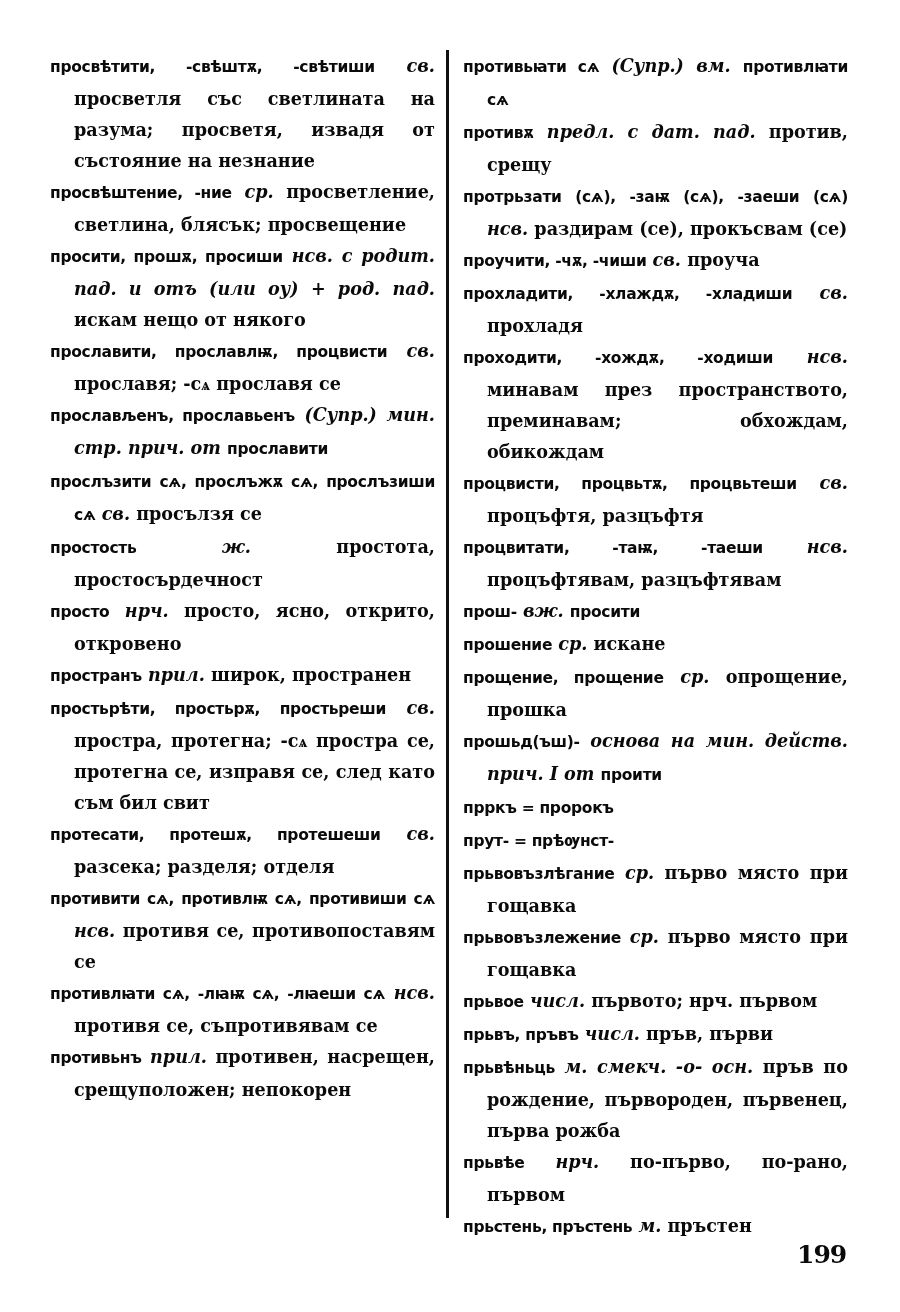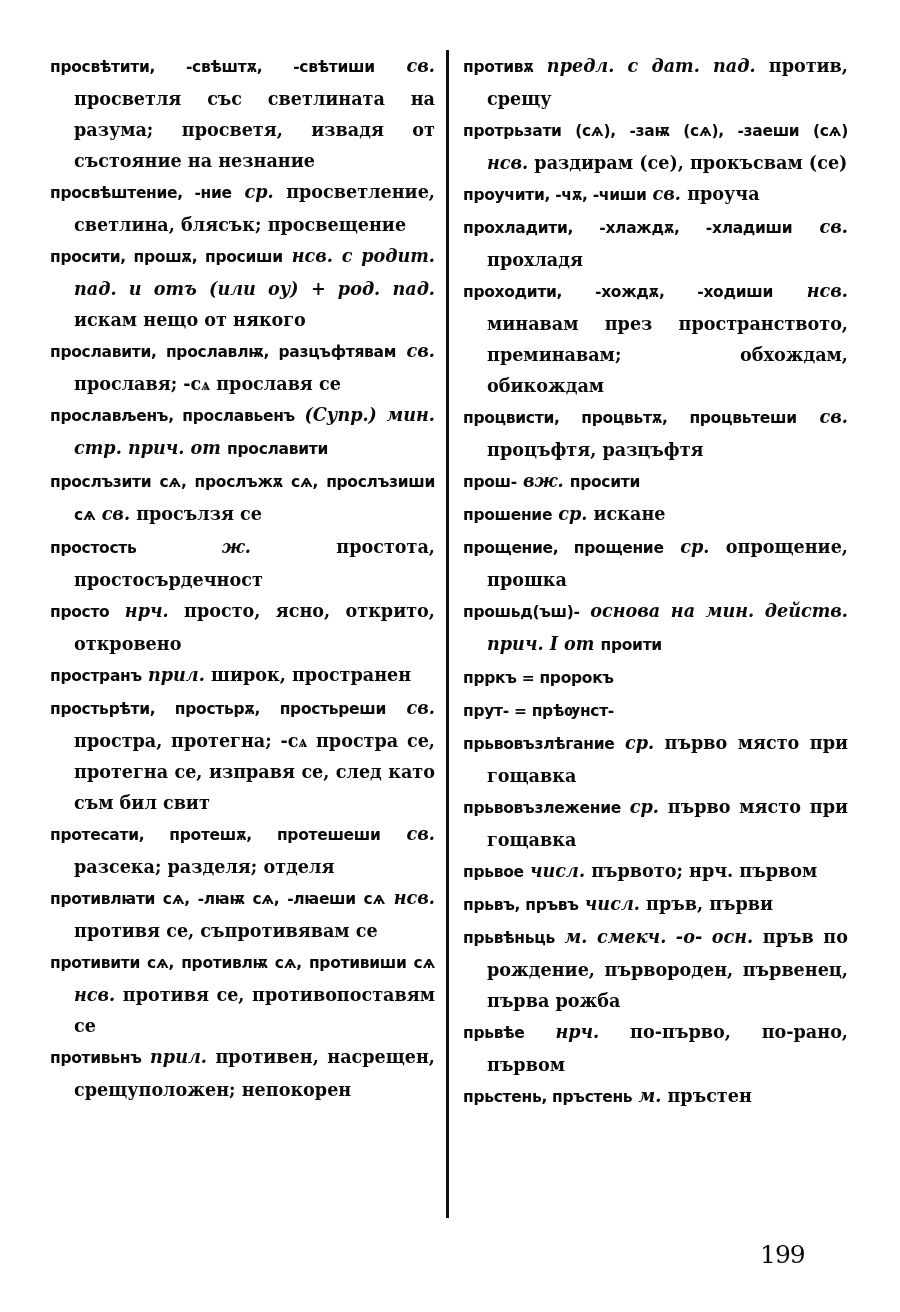--- a/index.html
+++ b/index.html
@@ -24,56 +24,58 @@
     font-family: "DejaVu Sans", "Liberation Sans", sans-serif;
     font-weight: bold; font-size: 15.5px; letter-spacing: -0.3px;
   }
   .gr { font-style: italic; font-weight: bold; }
   .df { font-weight: bold; }
   .divider {
     position: absolute; left: 446px; top: 50px; width: 3px; height: 1168px;
     background: #111;
   }
   .pagenum {
-    position: absolute; left: 760px; top: 1240px;
+    position: absolute; left: 797px; top: 1240px;
     font-family: "DejaVu Serif", "Liberation Serif", serif;
-    font-weight: normal; font-size: 25px; letter-spacing: -1px;
+    font-weight: bold; font-size: 25px; letter-spacing: -1px;
   }
 </style>
 </head>
 <body>
 
 <div class="page">
 
   <div class="col left">
     <p class="entry"><span class="hw">просвѣтити, -свѣштѫ, -свѣтиши</span> <span class="gr">св.</span> <span class="df">просветля със светлината на разума; просветя, извадя от състояние на незнание</span></p>
     <p class="entry"><span class="hw">просвѣштение, -ние</span> <span class="gr">ср.</span> <span class="df">просветление, светлина, блясък; просвещение</span></p>
     <p class="entry"><span class="hw">просити, прошѫ, просиши</span> <span class="gr">нсв. с родит. пад. и отъ (или оу) + род. пад.</span> <span class="df">искам нещо от някого</span></p>
-    <p class="entry"><span class="hw">прославити, прославлѭ, разцъфтявам</span> <span class="gr">св.</span> <span class="df">прославя; -сѧ прославя се</span></p>
+    <p class="entry"><span class="hw">прославити, прославлѭ, процвисти</span> <span class="gr">св.</span> <span class="df">прославя; -сѧ прославя се</span></p>
     <p class="entry"><span class="hw">прослављенъ, прославьенъ</span> <span class="gr">(Супр.) мин. стр. прич. от</span> <span class="hw">прославити</span></p>
     <p class="entry"><span class="hw">прослъзити сѧ, прослъжѫ сѧ, прослъзиши сѧ</span> <span class="gr">св.</span> <span class="df">просълзя се</span></p>
     <p class="entry"><span class="hw">простость</span> <span class="gr">ж.</span> <span class="df">простота, простосърдечност</span></p>
     <p class="entry"><span class="hw">просто</span> <span class="gr">нрч.</span> <span class="df">просто, ясно, открито, откровено</span></p>
     <p class="entry"><span class="hw">пространъ</span> <span class="gr">прил.</span> <span class="df">широк, пространен</span></p>
     <p class="entry"><span class="hw">простьрѣти, простьрѫ, простьреши</span> <span class="gr">св.</span> <span class="df">простра, протегна; -сѧ простра се, протегна се, изправя се, след като съм бил свит</span></p>
     <p class="entry"><span class="hw">протесати, протешѫ, протешеши</span> <span class="gr">св.</span> <span class="df">разсека; разделя; отделя</span></p>
+    <p class="entry"><span class="hw">противити сѧ, противлѭ сѧ, противиши сѧ</span> <span class="gr">нсв.</span> <span class="df">противя се, противопоставям се</span></p>
     <p class="entry"><span class="hw">противлꙗти сѧ, -лꙗѭ сѧ, -лꙗеши сѧ</span> <span class="gr">нсв.</span> <span class="df">противя се, съпротивявам се</span></p>
-    <p class="entry"><span class="hw">противити сѧ, противлѭ сѧ, противиши сѧ</span> <span class="gr">нсв.</span> <span class="df">противя се, противопоставям се</span></p>
     <p class="entry"><span class="hw">противьнъ</span> <span class="gr">прил.</span> <span class="df">противен, насрещен, срещуположен; непокорен</span></p>
   </div>
 
   <div class="divider"></div>
 
   <div class="col right">
+    <p class="entry"><span class="hw">противьꙗти сѧ</span> <span class="gr">(Супр.) вм.</span> <span class="hw">противлꙗти сѧ</span></p>
     <p class="entry"><span class="hw">противѫ</span> <span class="gr">предл. с дат. пад.</span> <span class="df">против, срещу</span></p>
     <p class="entry"><span class="hw">протрьзати (сѧ), -заѭ (сѧ), -заеши (сѧ)</span> <span class="gr">нсв.</span> <span class="df">раздирам (се), прокъсвам (се)</span></p>
     <p class="entry"><span class="hw">проучити, -чѫ, -чиши</span> <span class="gr">св.</span> <span class="df">проуча</span></p>
     <p class="entry"><span class="hw">прохладити, -хлаждѫ, -хладиши</span> <span class="gr">св.</span> <span class="df">прохладя</span></p>
     <p class="entry"><span class="hw">проходити, -хождѫ, -ходиши</span> <span class="gr">нсв.</span> <span class="df">минавам през пространството, преминавам; обхождам, обикождам</span></p>
     <p class="entry"><span class="hw">процвисти, процвьтѫ, процвьтеши</span> <span class="gr">св.</span> <span class="df">процъфтя, разцъфтя</span></p>
+    <p class="entry"><span class="hw">процвитати, -таѭ, -таеши</span> <span class="gr">нсв.</span> <span class="df">процъфтявам, разцъфтявам</span></p>
     <p class="entry"><span class="hw">прош-</span> <span class="gr">вж.</span> <span class="hw">просити</span></p>
     <p class="entry"><span class="hw">прошение</span> <span class="gr">ср.</span> <span class="df">искане</span></p>
     <p class="entry"><span class="hw">прощение, прощение</span> <span class="gr">ср.</span> <span class="df">опрощение, прошка</span></p>
     <p class="entry"><span class="hw">прошьд(ъш)-</span> <span class="gr">основа на мин. действ. прич. I от</span> <span class="hw">проити</span></p>
     <p class="entry"><span class="hw">прркъ = пророкъ</span></p>
     <p class="entry"><span class="hw">прут- = прѣѹнст-</span></p>
     <p class="entry"><span class="hw">прьвовъзлѣгание</span> <span class="gr">ср.</span> <span class="df">първо място при гощавка</span></p>
     <p class="entry"><span class="hw">прьвовъзлежение</span> <span class="gr">ср.</span> <span class="df">първо място при гощавка</span></p>
     <p class="entry"><span class="hw">прьвое</span> <span class="gr">числ.</span> <span class="df">първото; нрч. първом</span></p>
     <p class="entry"><span class="hw">прьвъ, пръвъ</span> <span class="gr">числ.</span> <span class="df">пръв, първи</span></p>

